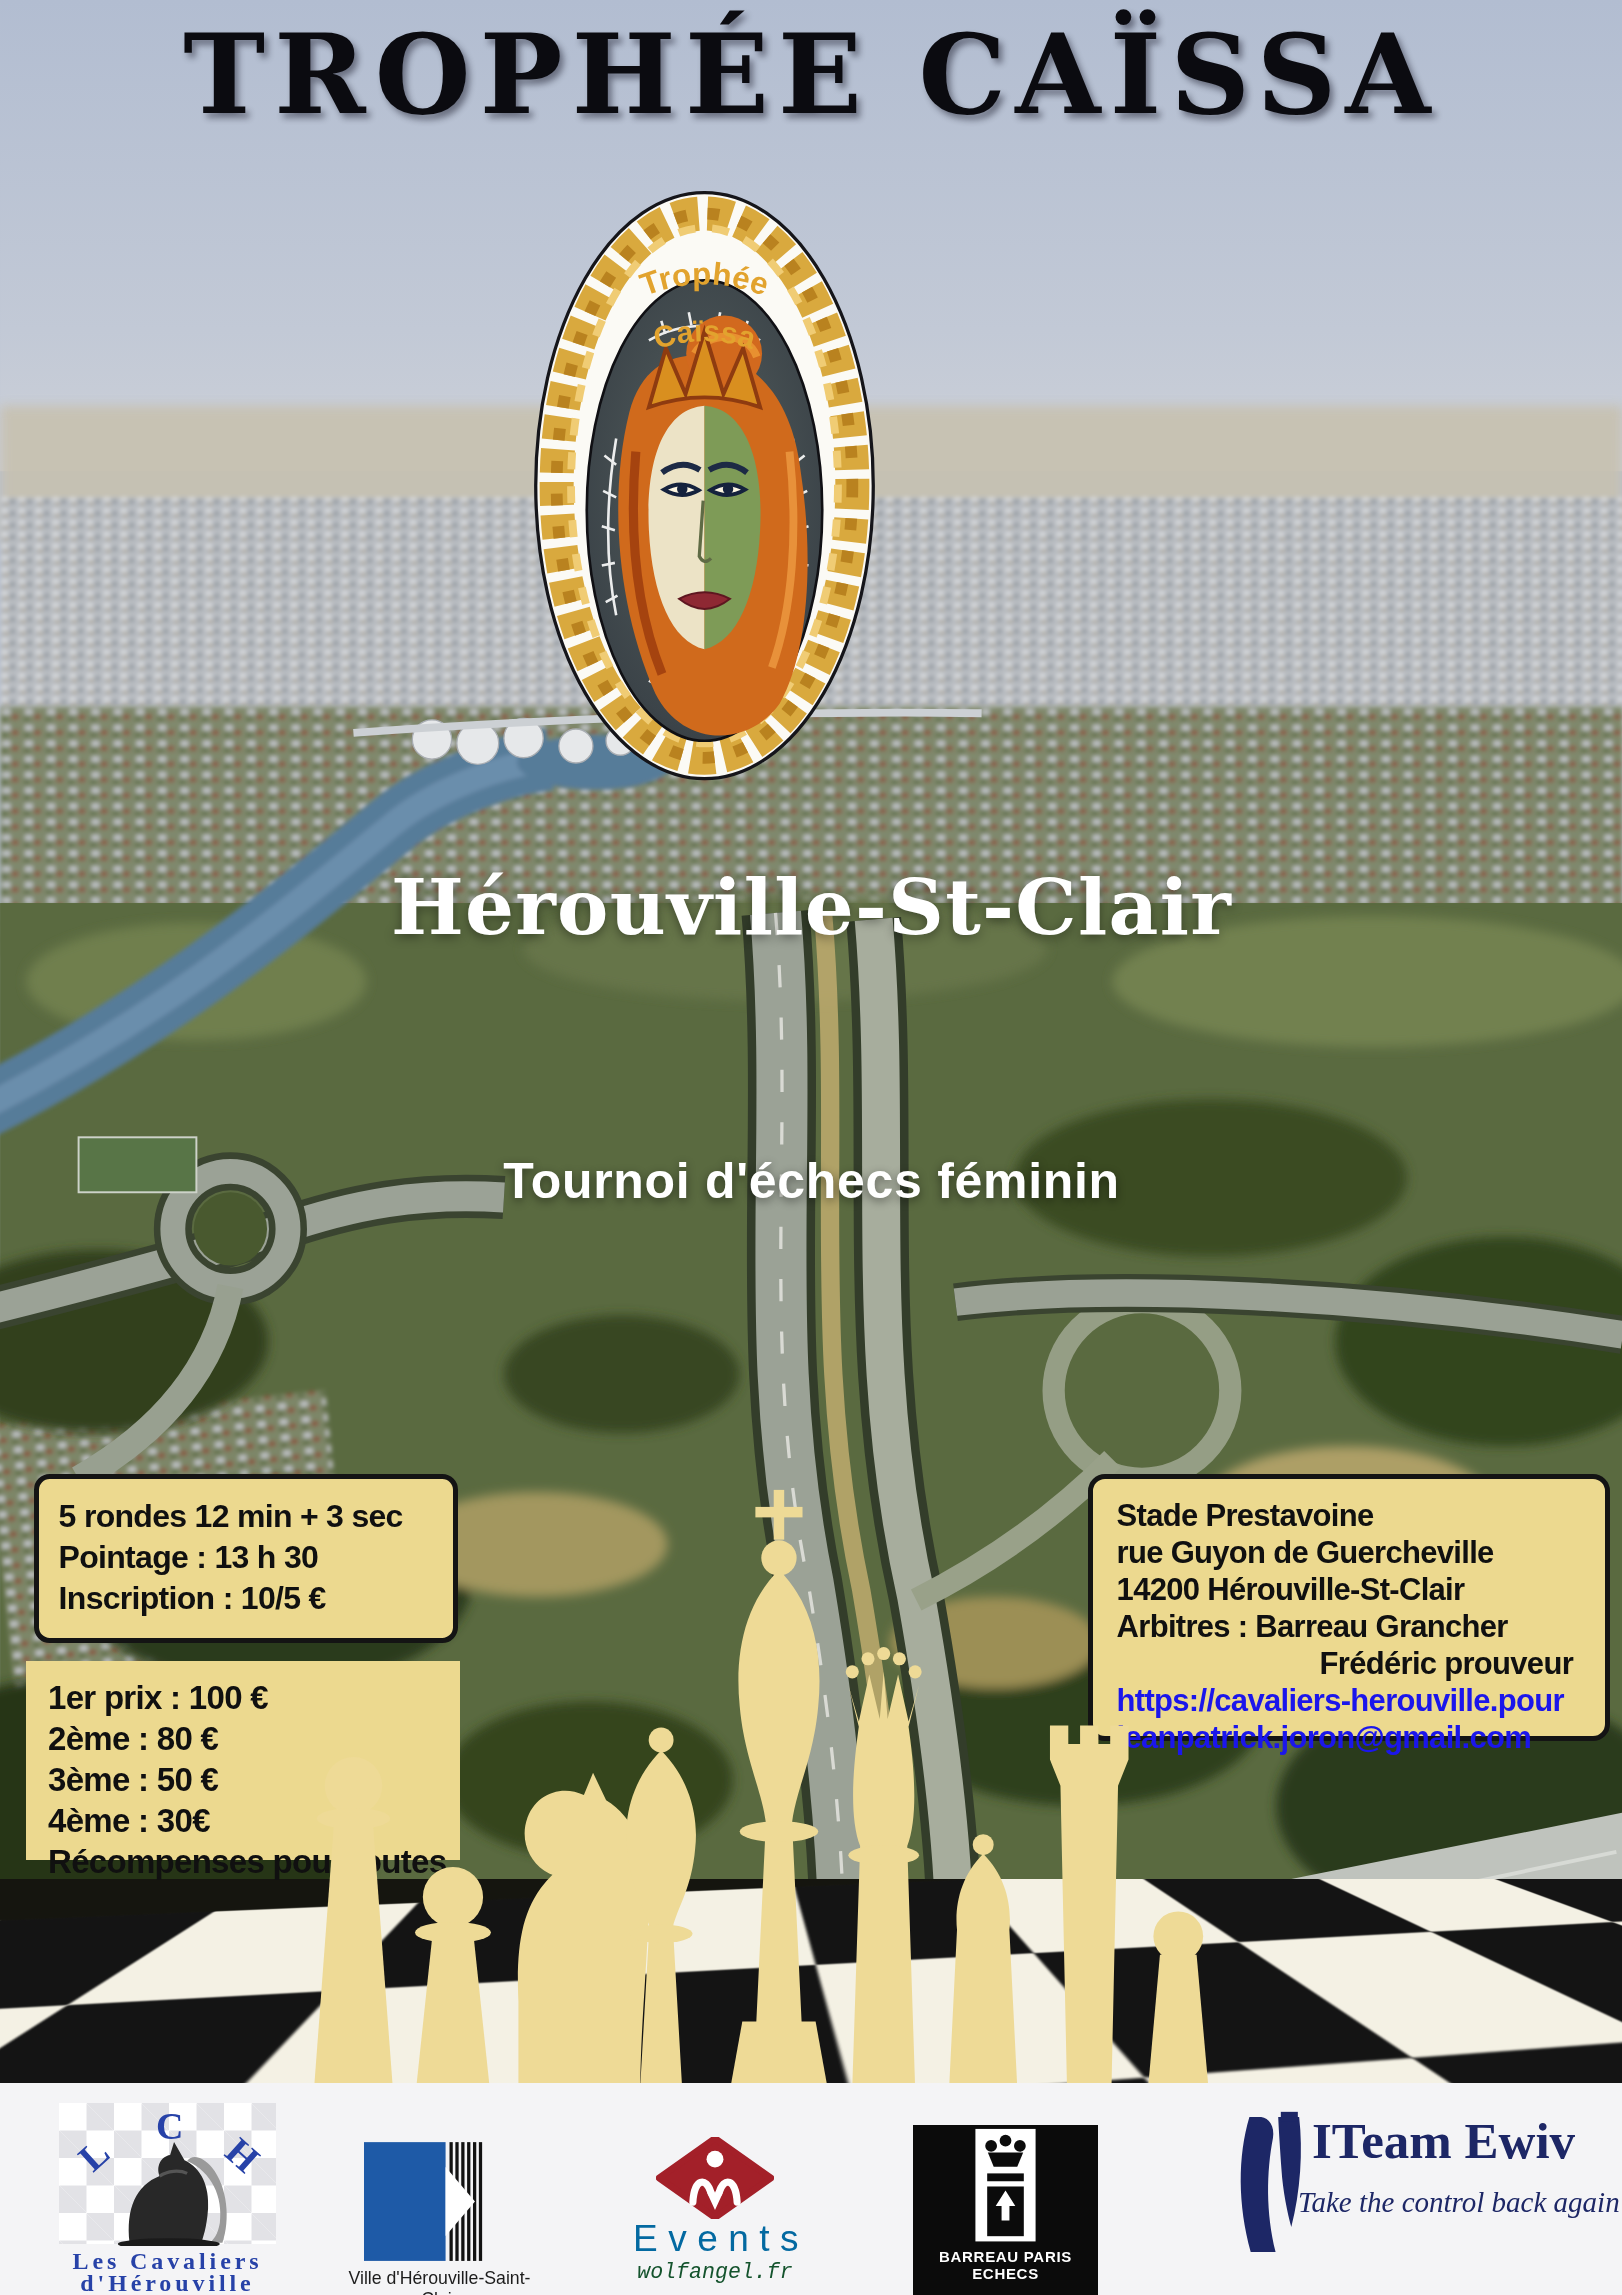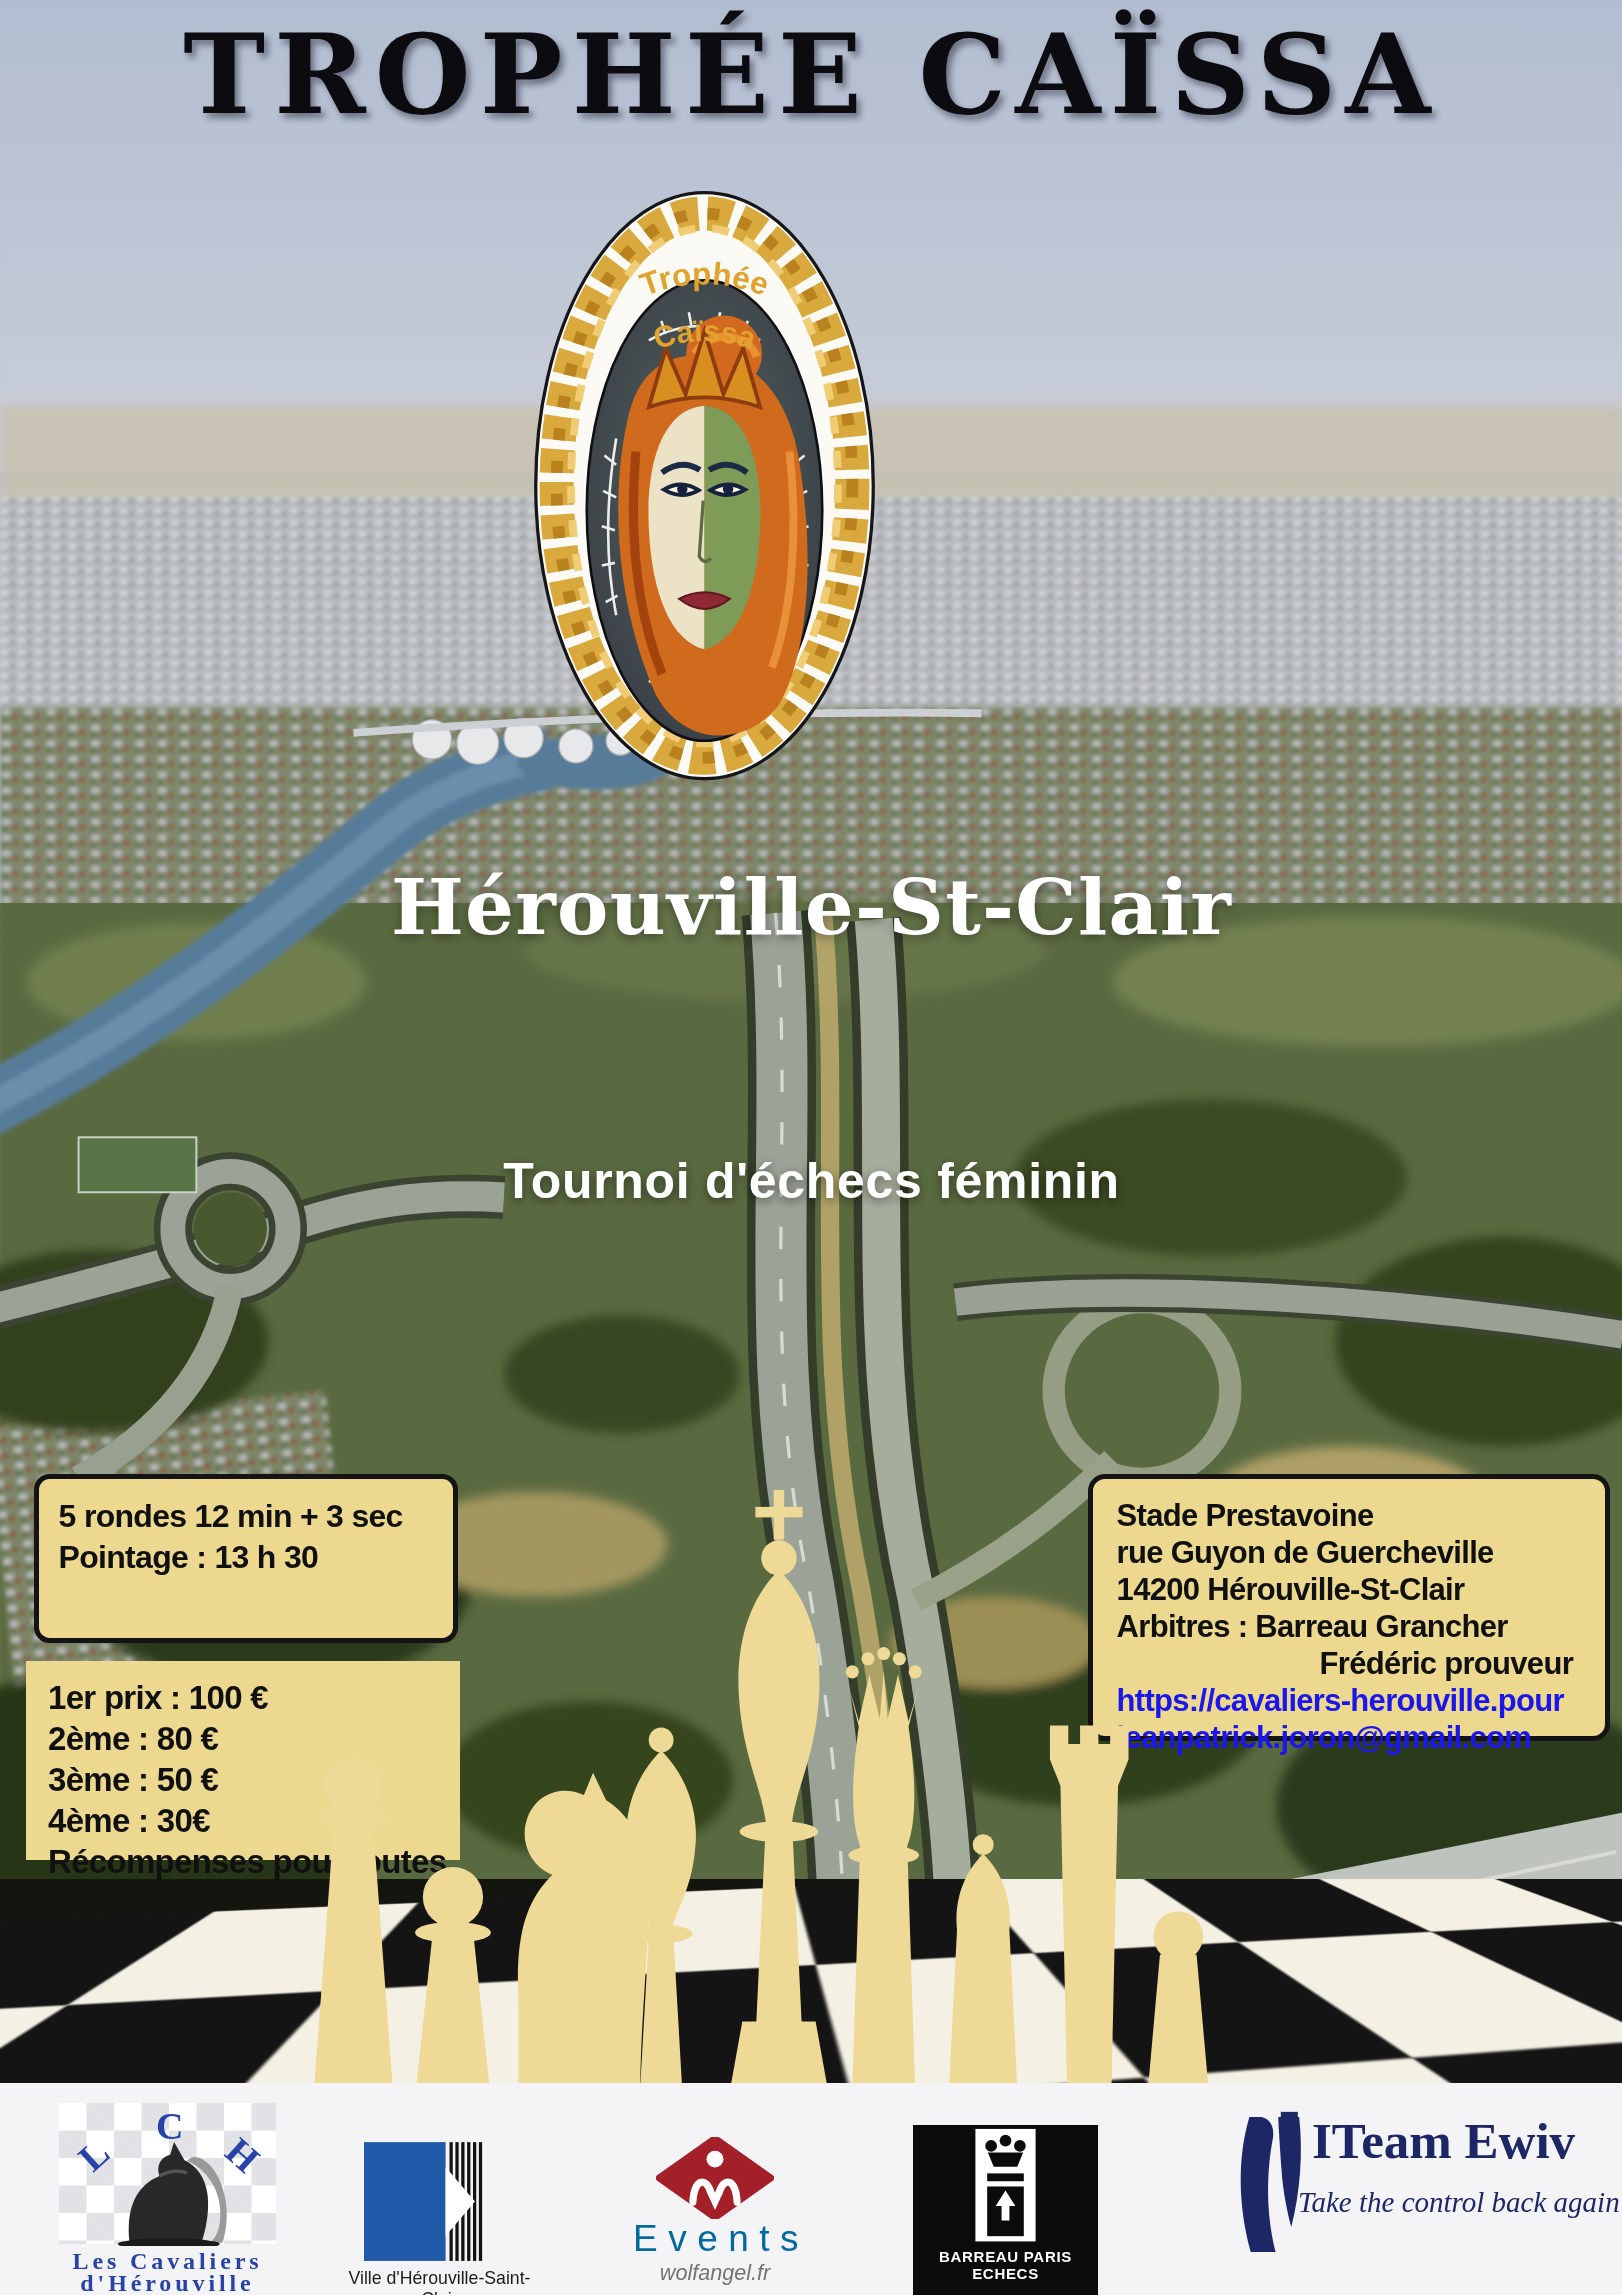--- a/index.html
+++ b/index.html
@@ -66,22 +66,22 @@
      font-family:"Liberation Serif",serif;font-weight:700;font-size:24px;letter-spacing:3.9px;white-space:nowrap;}
   .lch .cap1{top:149px;} .lch .cap2{top:171px;}
 
   .ville{left:364px;top:59px;width:151px;height:151px;}
   .ville .cap{position:absolute;left:-26px;top:126px;width:203px;text-align:center;color:#1c1c1c;
      font-size:17.7px;letter-spacing:0;}
 
   .events{left:633px;top:54px;width:164px;height:154px;text-align:center;}
   .events .name{position:absolute;left:0;top:81px;width:164px;color:#0369a1;
      font-size:37px;font-weight:400;letter-spacing:10.5px;}
-  .events .script{position:absolute;left:0;top:123px;width:164px;color:#737373;
-     font-family:Liberation Sans, sans-serif;font-style:italic;font-size:21.6px;}
+  .events .script{position:absolute;left:0;top:123px;width:164px;color:#14532d;
+     font-family:Liberation Mono, monospace;font-style:italic;font-size:21.6px;}
 
   .barreau{left:913px;top:42px;width:185px;height:170px;background:#0b0b0b;}
   .barreau .cap{position:absolute;left:0;top:123px;width:185px;text-align:center;color:#fff;
      font-weight:700;font-size:15px;letter-spacing:0.7px;text-transform:uppercase;}
 
   .iteam{left:1235px;top:26px;width:366px;height:164px;}
   .iteam .name{position:absolute;left:77px;top:2.6px;color:#1d2766;
      font-family:"Liberation Serif",serif;font-size:51px;font-weight:600;white-space:nowrap;}
   .iteam .tag{position:absolute;left:63px;top:77px;color:#1d2766;
      font-family:"Liberation Serif",serif;font-style:italic;font-size:29px;white-space:nowrap;}
@@ -242,20 +242,21 @@
       <textPath href="#arcTop2" startOffset="50%">Caïssa</textPath>
     </text>
   </svg>
 
   <div class="abs hero-city">Hérouville-St-Clair</div>
   <div class="abs hero-sub">Tournoi d'échecs féminin</div>
 
   <div class="abs box box-schedule">
     <div class="ln">5 rondes 12 min + 3 sec</div>
     <div class="ln">Pointage : 13 h 30</div>
+    <div class="ln">Inscription : 10/5 €</div>
   </div>
 
   <div class="abs box box-prizes">
     <div class="ln">1er prix : 100 €</div>
     <div class="ln">2ème : 80 €</div>
     <div class="ln">3ème : 50 €</div>
     <div class="ln">4ème : 30€</div>
     <div class="ln">Récompenses pour toutes</div>
   </div>
 

